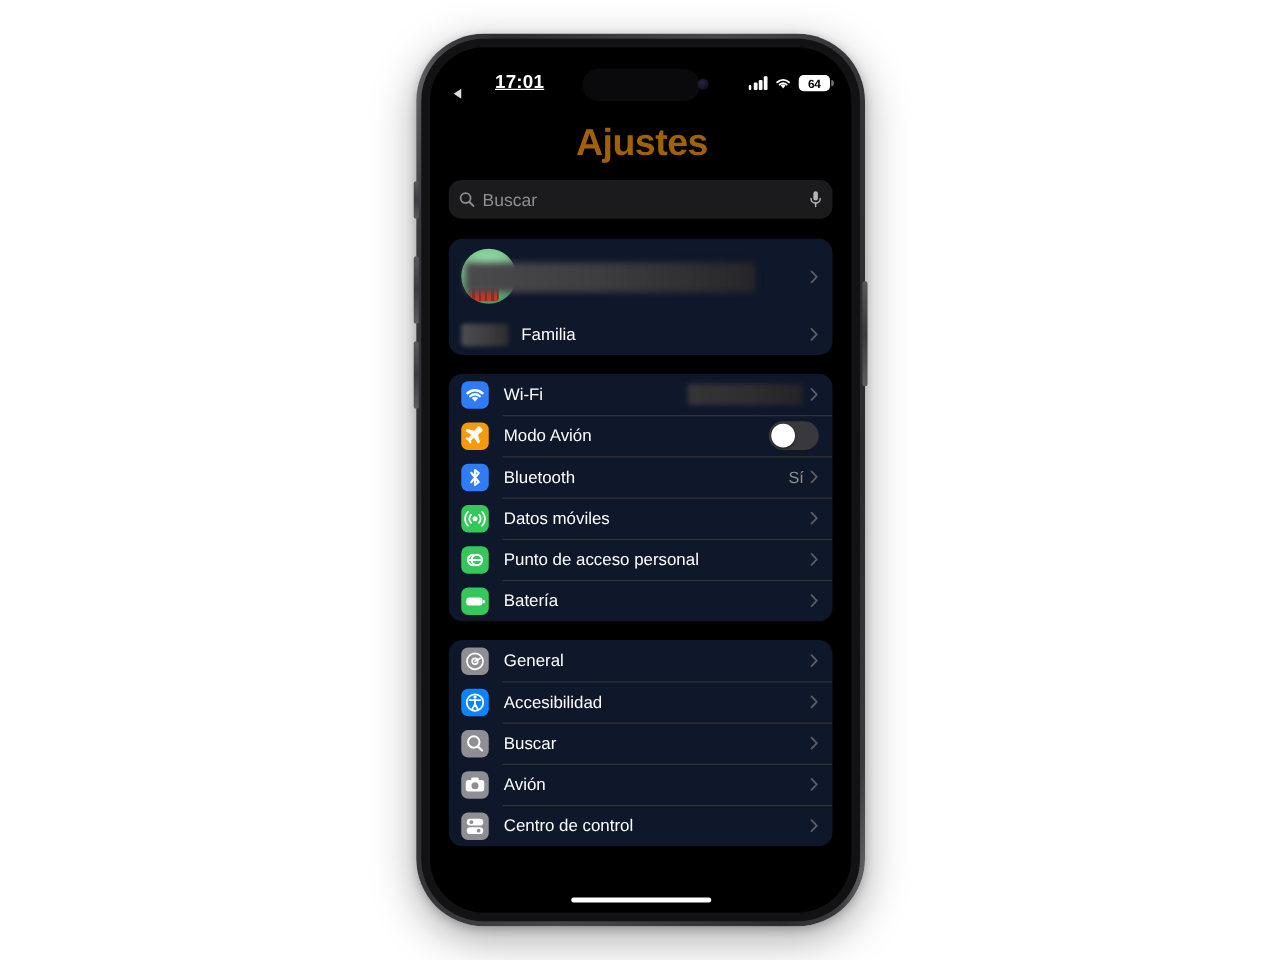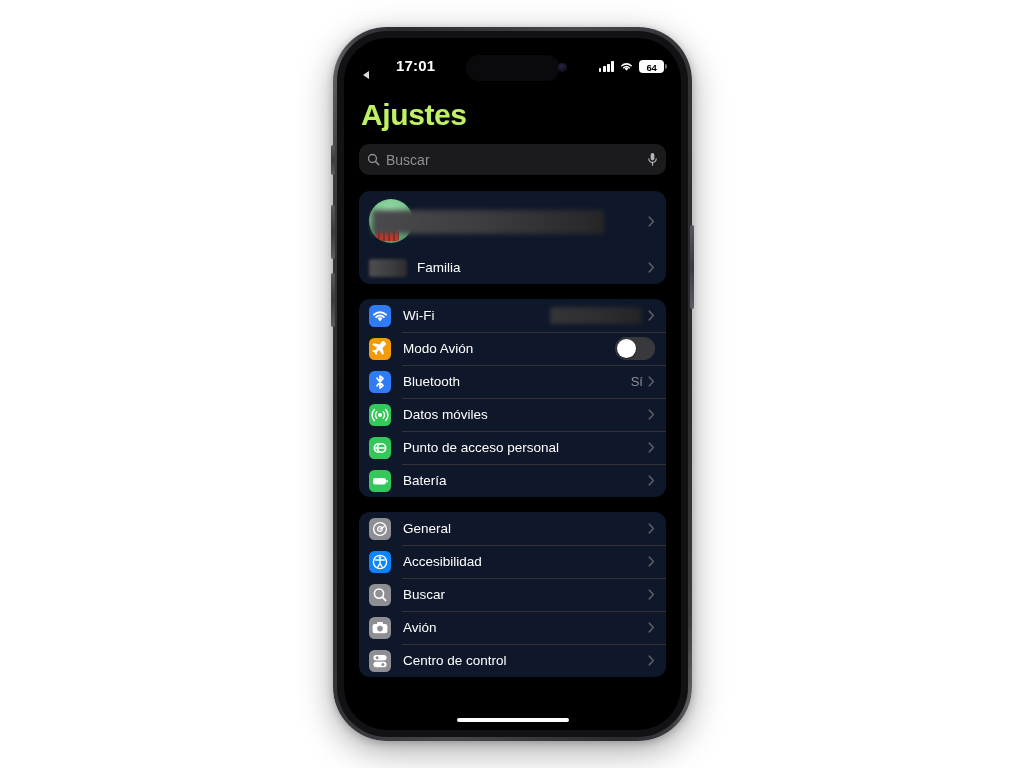--- a/index.html
+++ b/index.html
@@ -80,20 +80,21 @@
     border-right: 6px solid #dcdcdc;
   }
   .status-time {
     position: absolute;
     left: 52px;
     top: 19px;
     font-size: 15px;
     font-weight: bold;
     color: #ffffff;
     letter-spacing: 0.2px;
+    text-decoration: underline;
   }
   .dynamic-island {
     position: absolute;
     left: 50%;
     transform: translateX(-50%);
     top: 17px;
     width: 94px;
     height: 26px;
     background: #0a0a0c;
     border-radius: 14px;
@@ -157,23 +158,24 @@
   
   .content {
     padding: 0 15px;
     height: calc(100% - 46px);
     overflow: hidden;
   }
 
   .page-title {
     font-size: 30px;
     font-weight: bold;
-    color: #bef264;
+    color: #a16207;
     letter-spacing: -0.4px;
     margin: 14px 0 12px 2px;
+    text-align: center;
   }
 
   
   .search-bar {
     display: flex;
     align-items: center;
     height: 31px;
     background: #1b1b1d;
     border-radius: 10px;
     padding: 0 8px;

